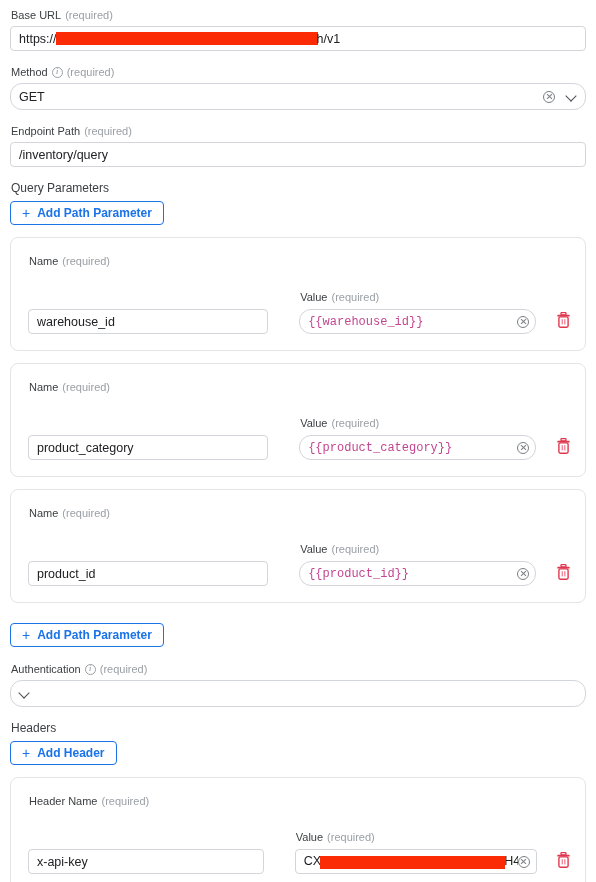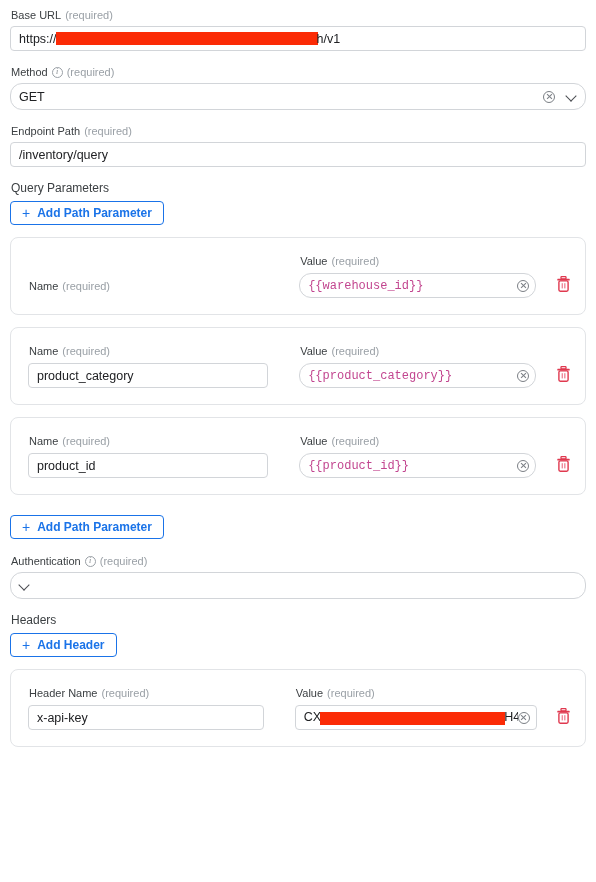--- a/index.html
+++ b/index.html
@@ -155,21 +155,21 @@
     border-radius: 8px;
     background: #fff;
     padding: 16px 12px 16px 17px;
     margin-top: 12px;
     margin-bottom: 12px;
     display: flex;
     align-items: flex-end;
     gap: 0;
   }
   .param-col { display: flex; flex-direction: column; }
-  .param-col.name  { width: 245px; }
+  .param-col.name  { width: 245px; gap: 36px; }
   .param-col.value { width: 242px; margin-left: 31px; }
   .param-col .field-label { margin-bottom: 5px; }
 
   .mono-input {
     width: 100%;
     height: 25px;
     border: 1px solid #d2d5d9;
     border-radius: 12px;
     background: #fff;
     padding: 0 6px 0 8px;
@@ -260,20 +260,21 @@
     <span>Add Path Parameter</span>
   </button>
 
   
   <div class="param-card">
     <div class="param-col name">
       <div class="field-label">
         <span>Name</span>
         <span class="req">(required)</span>
       </div>
+      <div class="plain-input">warehouse_id</div>
     </div>
     <div class="param-col value">
       <div class="field-label">
         <span>Value</span>
         <span class="req">(required)</span>
       </div>
       <div class="mono-input">
         <span class="mval">{{warehouse_id}}</span>
         <span class="clear-x"></span>
       </div>

